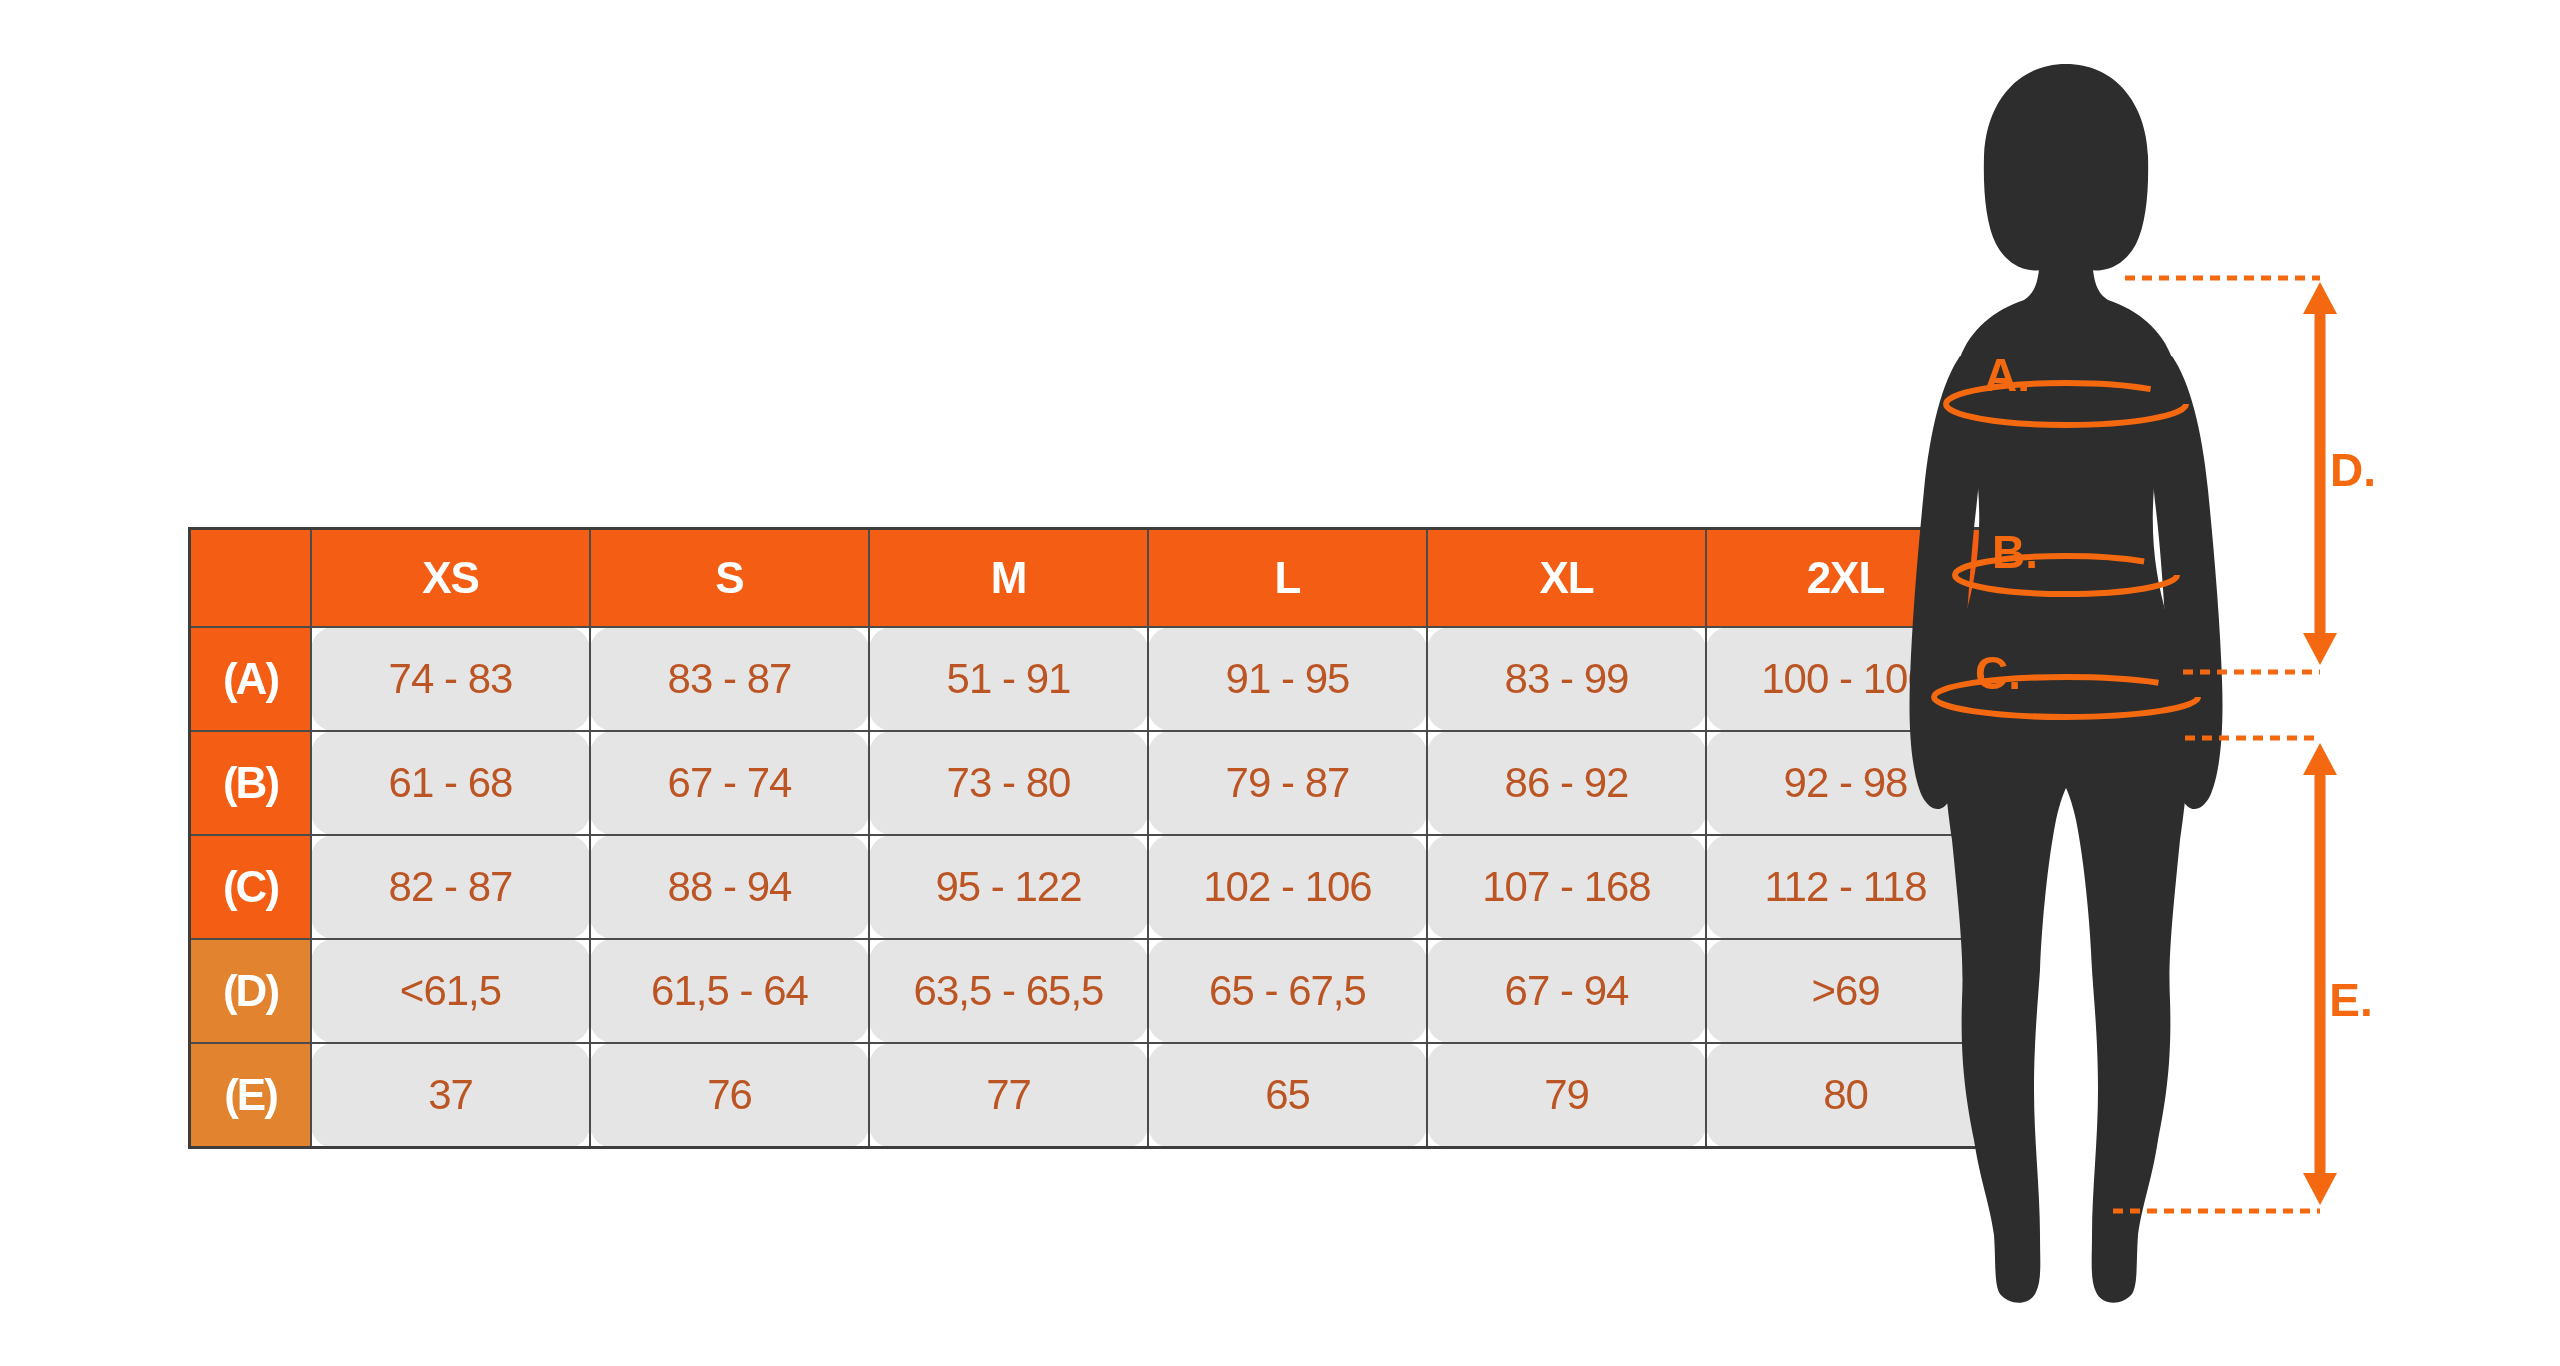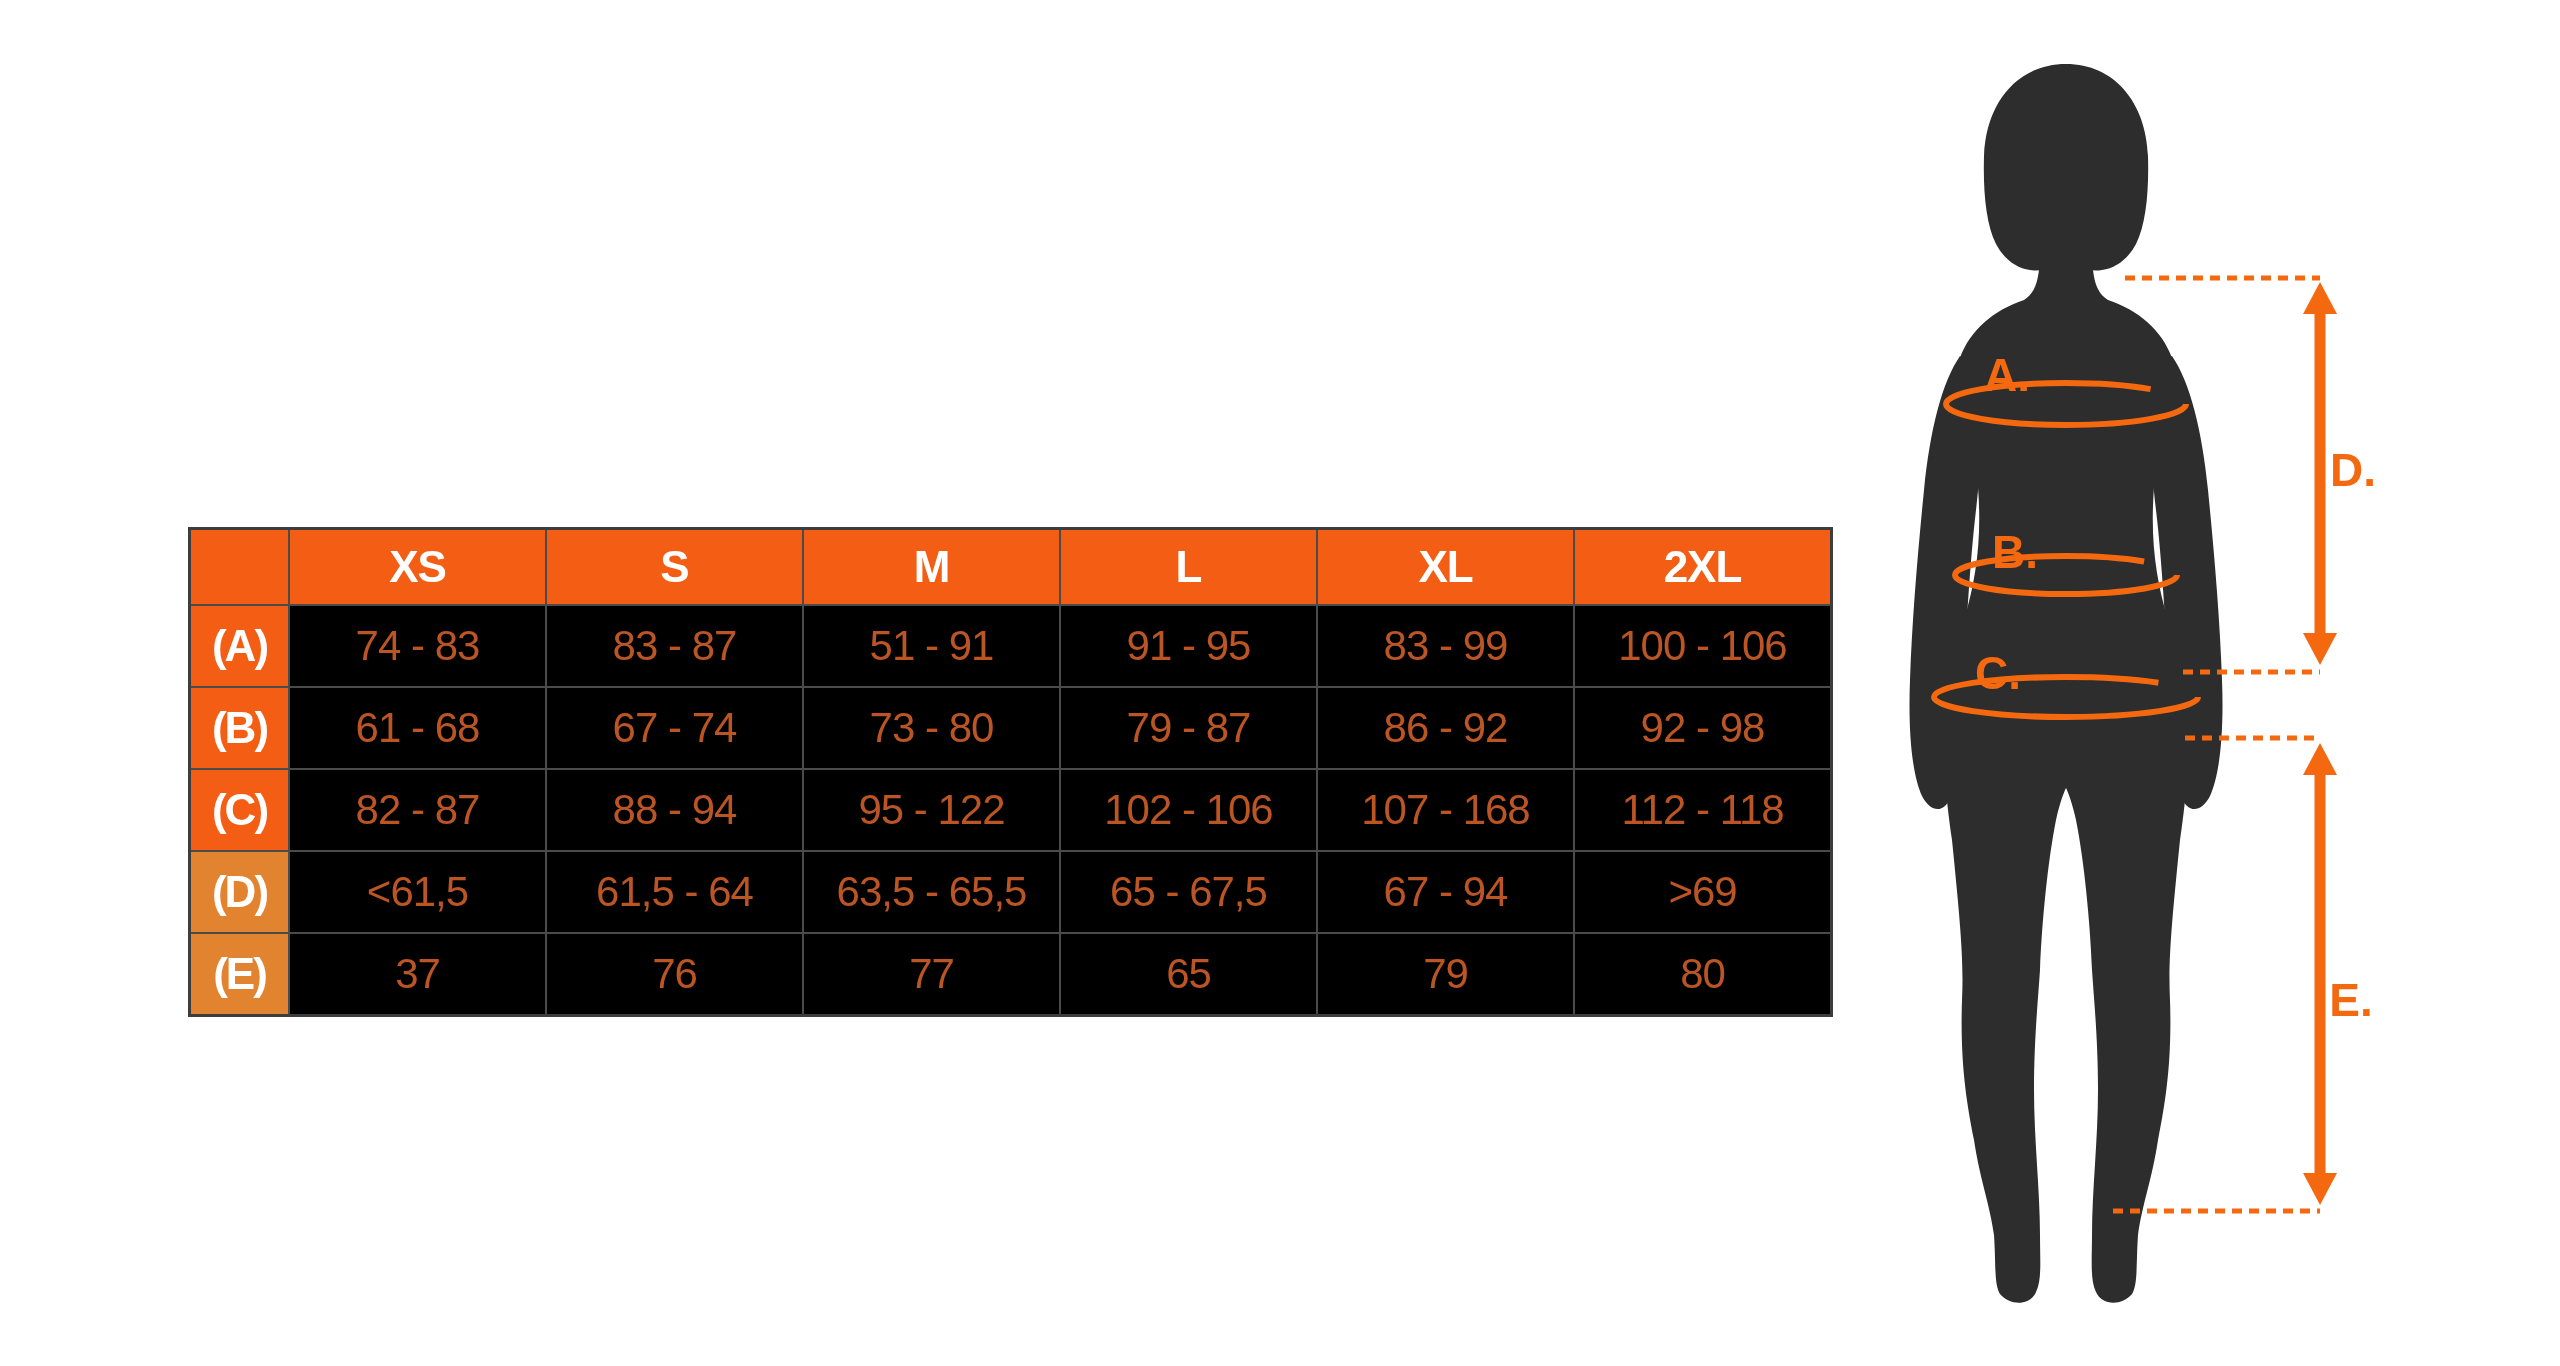--- a/index.html
+++ b/index.html
@@ -4,31 +4,31 @@
 <style>
   html,body{margin:0;padding:0;}
   body{
     width:2560px;height:1366px;position:relative;background:#ffffff;
     font-family:"Liberation Sans", sans-serif;overflow:hidden;
   }
   
   .size-table-wrap{position:absolute;left:188px;top:527px;}
   table.size-chart{border-collapse:collapse;table-layout:fixed;border:3px solid #3d3d3d;}
   table.size-chart td, table.size-chart th{
-    border:2px solid #4b4b4b;text-align:center;vertical-align:middle;padding:4px;
+    border:2px solid #4b4b4b;text-align:center;vertical-align:middle;padding:15px;
     overflow:hidden;white-space:nowrap;
   }
   th.size-col{width:247px;height:66px;background:var(--accent-bright);
     color:#ffffff;font-size:44px;font-weight:bold;letter-spacing:-1px;}
   th.corner{width:89px;height:66px;background:var(--accent-bright);}
   td.lbl{width:89px;height:72px;color:#ffffff;font-size:44px;font-weight:bold;letter-spacing:-2px;}
   td.lbl.bright{background:var(--accent-bright);}
   td.lbl.muted{background:var(--accent-muted);}
-  td.val{height:72px;background:#000000;color:var(--cell-text);
-    font-size:42px;letter-spacing:-1px;}
+  td.val{height:72px;background:#e5e5e5;color:var(--cell-text);
+    font-size:42px;letter-spacing:-1px;border-radius:23px;}
   
   .figure-wrap{position:absolute;left:1880px;top:40px;width:560px;height:1280px;}
   .silhouette{fill:var(--silhouette);}
   .meas-ellipse{fill:none;stroke:var(--annotation);stroke-width:6;}
   .dotted{stroke:var(--annotation);stroke-width:5;stroke-dasharray:10 7;fill:none;}
   .shaft{stroke:var(--annotation);stroke-width:11;fill:none;}
   .head{fill:var(--annotation);stroke:none;}
   .meas-label{fill:var(--annotation);font-size:46px;font-weight:bold;
     font-family:"Liberation Sans", sans-serif;text-anchor:middle;}
 </style>

